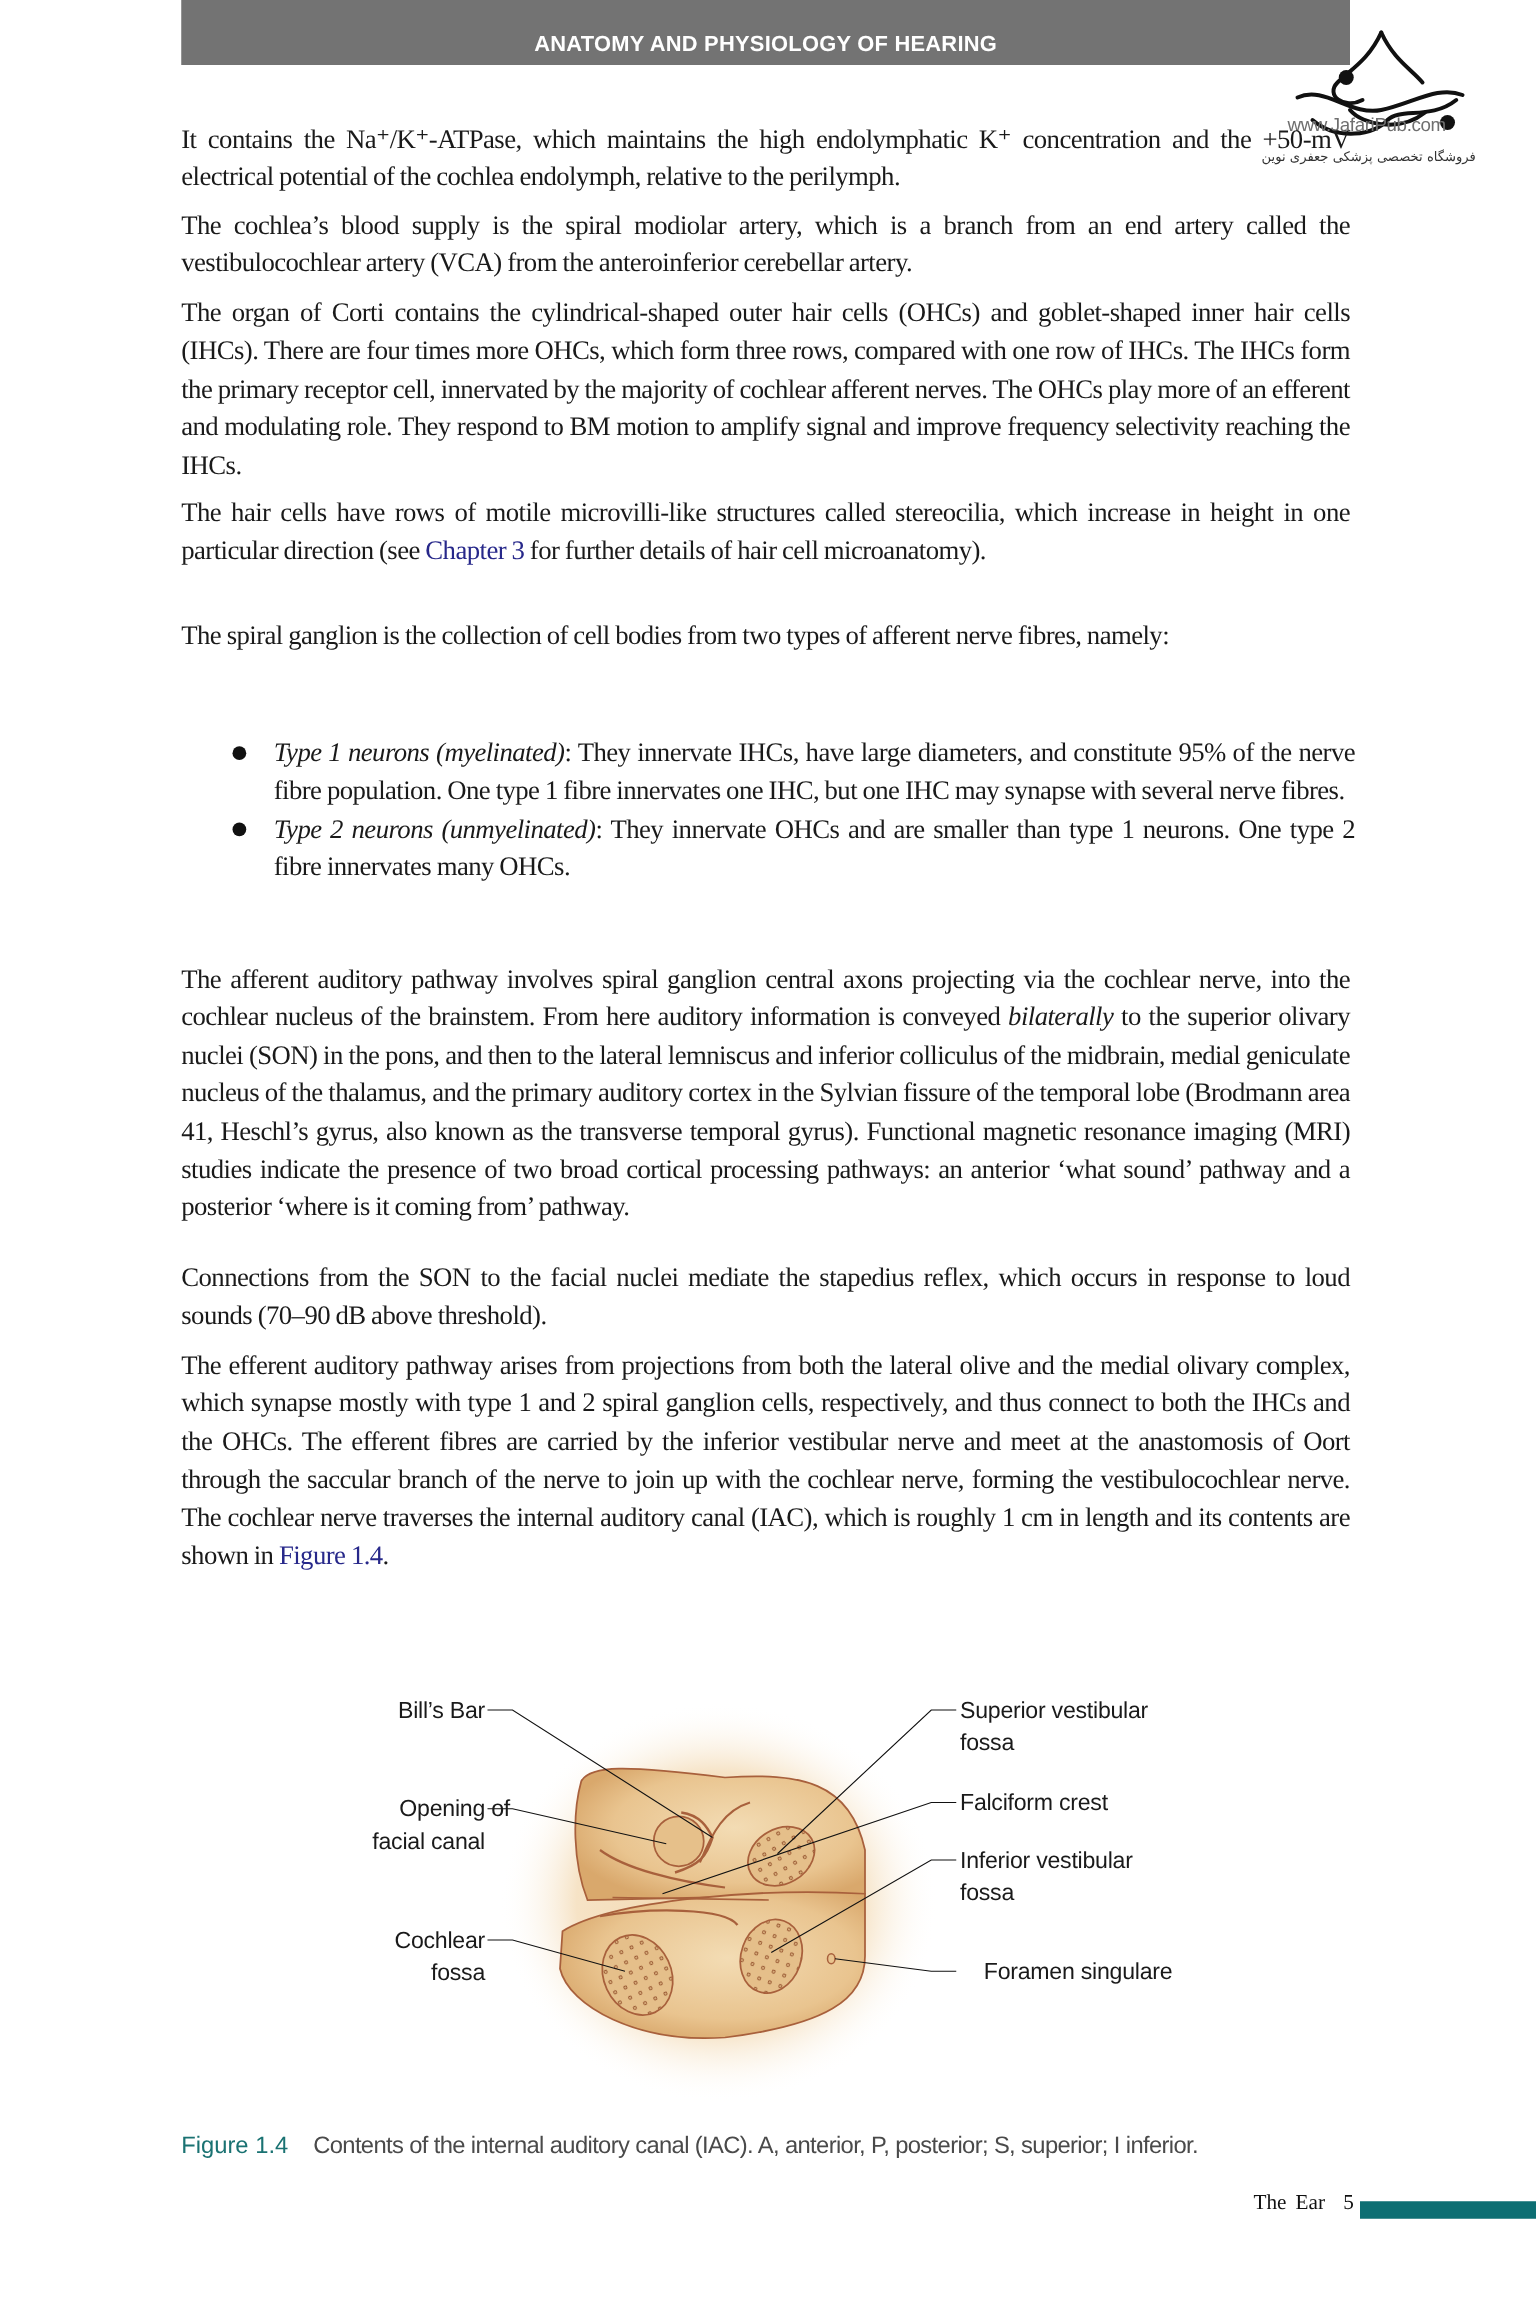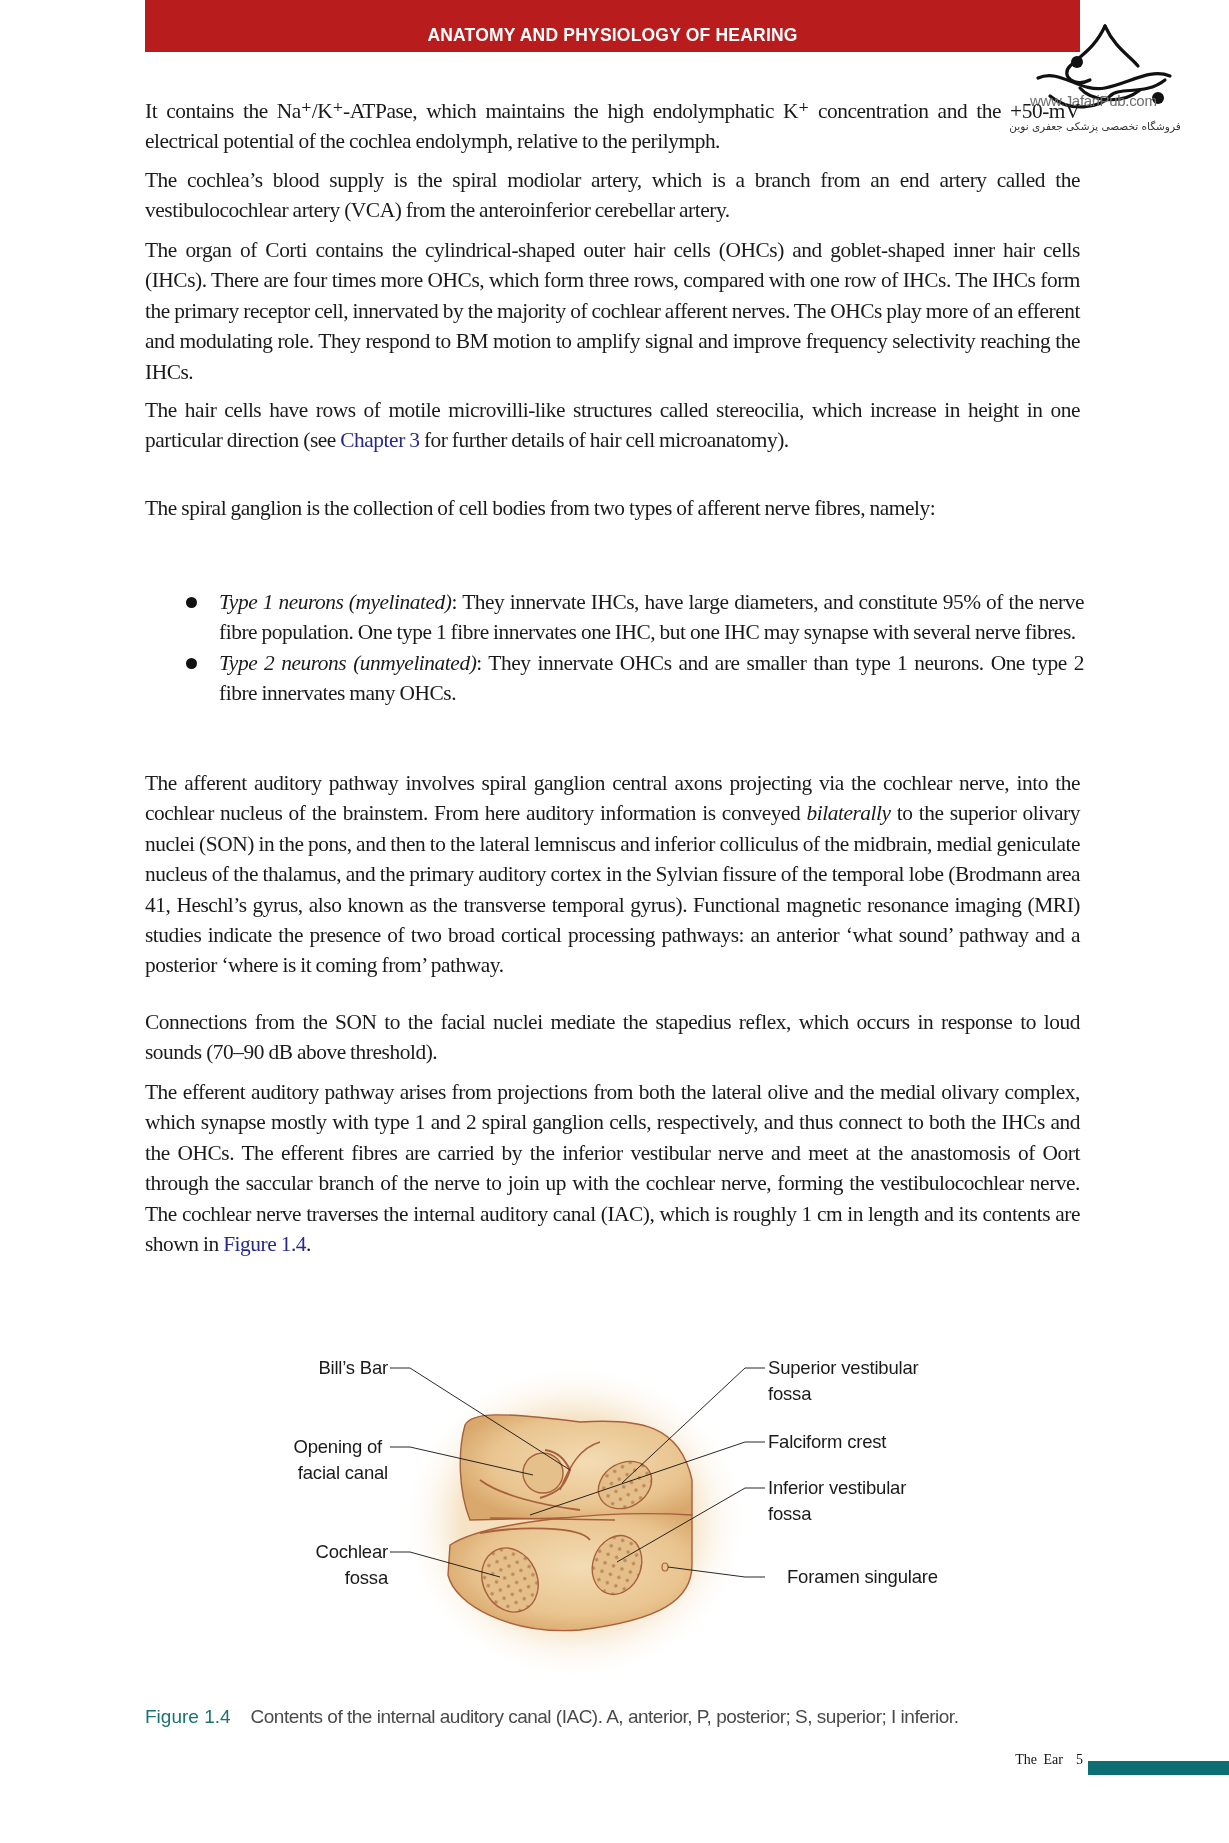--- a/index.html
+++ b/index.html
@@ -1,32 +1,32 @@
 <!DOCTYPE html>
 <html><head>
 <meta charset="utf-8">
 <style>
   html, body { margin:0; padding:0; background:#ffffff; }
   body { width:1229px; height:1843px; position:relative; overflow:hidden; font-family:"Liberation Serif", "DejaVu Serif", serif; color:#1a1a1a; }
-  .header-bar { position:absolute; left:145px; top:0; width:935px; height:52px; background:#b91c1c; }
+  .header-bar { position:absolute; left:145px; top:0; width:935px; height:52px; background:#737373; }
   .header-title { position:absolute; left:0; right:0; bottom:6px; text-align:center; color:#ffffff; font-family:"Liberation Sans", "DejaVu Sans", sans-serif; font-size:17.5px; font-weight:bold; letter-spacing:0.2px; }
   .logo { position:absolute; left:1010px; top:18px; width:190px; height:120px; }
   .logo-url { position:absolute; left:1030px; top:92px; font-family:"Liberation Sans", sans-serif; font-size:15px; color:#6f6f6f; letter-spacing:-0.3px; }
   .logo-persian { position:absolute; left:1000px; top:120px; width:190px; font-family:"DejaVu Sans", sans-serif; font-size:10.5px; color:#333; direction:rtl; text-align:center; }
   .para { position:absolute; left:145px; width:935px; font-size:21.4px; line-height:30.4px; text-align:justify; letter-spacing:-0.45px; word-spacing:-0.5px; margin:0; }
   .link { color:#27288a; }
   .bullets { position:absolute; left:145px; width:935px; top:583px; margin:4px; padding:0; list-style:none; }
   .bullets li { position:relative; padding-left:70px; font-size:21.4px; line-height:30.4px; text-align:justify; letter-spacing:-0.45px; word-spacing:-0.5px; }
   .bullet-dot { position:absolute; left:37px; top:10px; width:11px; height:11px; border-radius:50%; background:#111; }
   .figure { position:absolute; left:260px; top:1330px; width:720px; height:360px; }
   .fig-label { position:absolute; font-family:"Liberation Sans", "DejaVu Sans", sans-serif; font-size:18.5px; line-height:26px; color:#1a1a1a; letter-spacing:-0.2px; white-space:nowrap; }
   .fig-label.left { text-align:right; }
   .caption { position:absolute; left:145px; top:1706px; width:935px; font-family:"Liberation Sans", "DejaVu Sans", sans-serif; font-size:19px; color:#4a4a4a; letter-spacing:-0.5px; white-space:nowrap; }
   .caption-num { color:#1a7272; margin-right:20px; letter-spacing:0; }
-  .footer-text { position:absolute; right:146px; top:1752px; font-size:14px; color:#111; font-family:"Liberation Serif", serif; word-spacing:3px; }
+  .footer-text { position:absolute; right:146px; top:1752px; font-size:17px; color:#111; font-family:"Liberation Serif", serif; word-spacing:3px; }
   .footer-bar { position:absolute; left:1088px; top:1761px; width:141px; height:14px; background:#0d6f73; }
 </style>
 </head>
 <body>
 
 <div class="header-bar">
   <div class="header-title">ANATOMY AND PHYSIOLOGY OF HEARING</div>
 </div>
 
 <svg class="logo" viewBox="0 0 190 120">
@@ -109,21 +109,21 @@
       <path d="M130 117 L 150 117 L 273 145"></path>
       <path d="M130 222 L 150 222 L 240 247"></path>
       <path d="M505 38 L 485 38 L 362 153"></path>
       <path d="M505 112 L 485 112 L 270 185"></path>
       <path d="M505 158 L 485 158 L 357 232"></path>
       <path d="M505 247 L 485 247 L 408 237"></path>
     </g>
   </svg>
 
   <div class="fig-label left" style="right:592px; top:25px;">Bill’s Bar</div>
-  <div class="fig-label left" style="right:598px; top:104px;">Opening of</div>
+  <div class="fig-label left" style="right:572px; top:104px;">Opening of</div>
   <div class="fig-label left" style="right:592px; top:130px;text-align:center;">facial canal</div>
   <div class="fig-label left" style="right:592px; top:209px;">Cochlear</div>
   <div class="fig-label left" style="right:592px; top:235px;">fossa</div>
 
   <div class="fig-label" style="left:508px; top:25px;">Superior vestibular</div>
   <div class="fig-label" style="left:508px; top:51px;">fossa</div>
   <div class="fig-label" style="left:508px; top:99px;">Falciform crest</div>
   <div class="fig-label" style="left:508px; top:145px;">Inferior vestibular</div>
   <div class="fig-label" style="left:508px; top:171px;">fossa</div>
   <div class="fig-label" style="left:527px; top:234px;">Foramen singulare</div>

